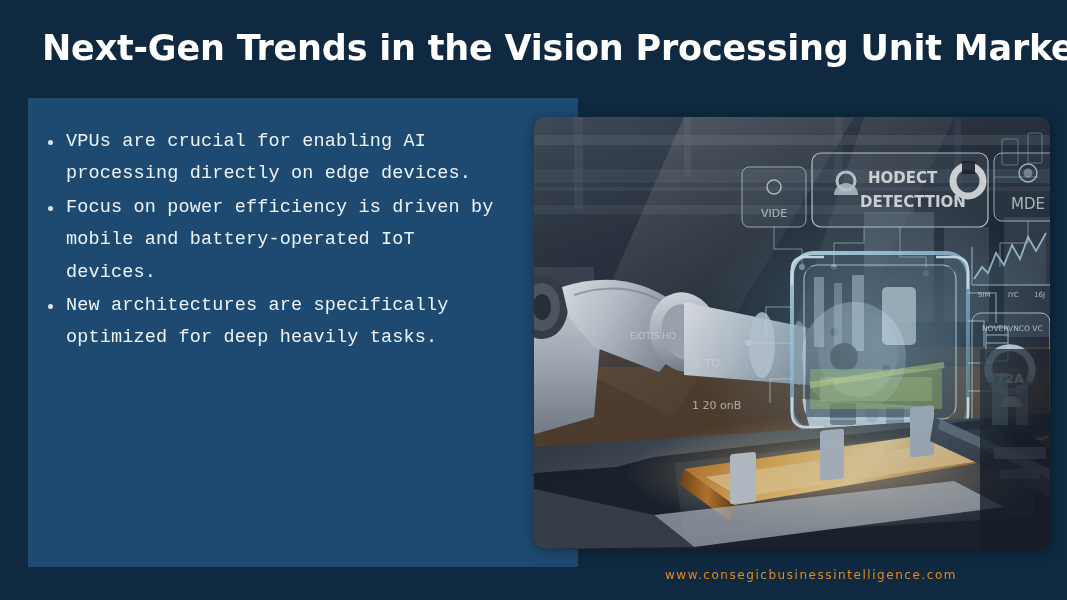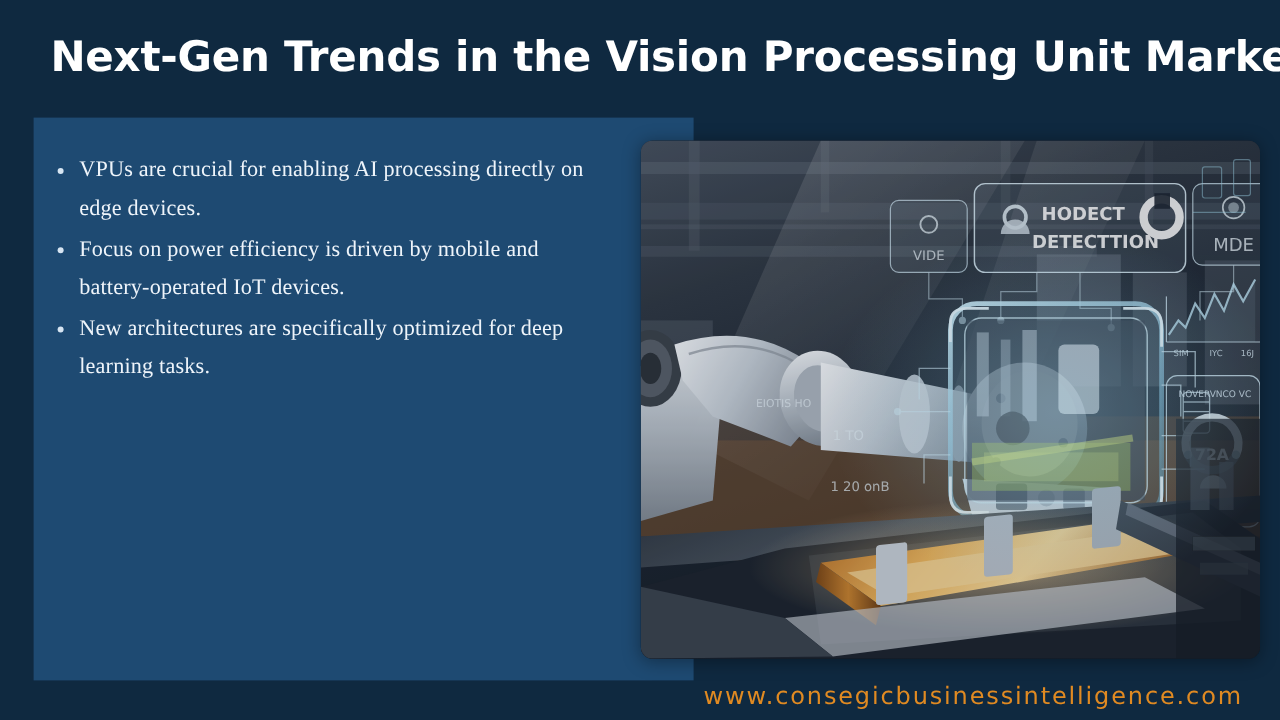--- a/index.html
+++ b/index.html
@@ -51,21 +51,21 @@
     width: 460px;
     margin: 0;
     padding: 0;
     list-style: none;
   }
   #bullet-list li {
     position: relative;
     padding-left: 22px;
     margin: 0 0 1px 0;
     color: #eef4fa;
-    font-family: Liberation Serif, serif;
+    font-family: Liberation Mono, monospace;
     font-size: 18.5px;
     font-weight: 400;
     line-height: 32.4px;
     letter-spacing: 0.15px;
   }
   #bullet-list li .dot {
     position: absolute;
     left: 4px;
     top: 14px;
     width: 5px;
@@ -90,21 +90,21 @@
 
   
   #footer-url {
     position: absolute;
     left: 566px;
     top: 568px;
     width: 490px;
     text-align: center;
     color: #e08a22;
     font-family: "DejaVu Sans", sans-serif;
-    font-size: 20px;
+    font-size: 12px;
     letter-spacing: 1.55px;
     white-space: nowrap;
   }
 </style>
 </head>
 <body>
 
 <div id="slide">
 
   <div id="title">Next-Gen Trends in the Vision Processing Unit Market</div>
@@ -115,21 +115,21 @@
     <li>
       <span class="dot"></span>
       <span>VPUs are crucial for enabling AI processing directly on edge devices.</span>
     </li>
     <li>
       <span class="dot"></span>
       <span>Focus on power efficiency is driven by mobile and battery-operated IoT devices.</span>
     </li>
     <li>
       <span class="dot"></span>
-      <span>New architectures are specifically optimized for deep learning tasks.</span>
+      <span>New architectures are specifically optimized for deep heavily tasks.</span>
     </li>
   </ul>
 
   <div id="photo">
     <svg viewBox="0 0 516 432" preserveAspectRatio="none">
       <defs>
         <linearGradient id="bgGrad" x1="0" y1="0" x2="0.4" y2="1">
           <stop offset="0%" stop-color="#46505e"></stop>
           <stop offset="28%" stop-color="#2e3742"></stop>
           <stop offset="60%" stop-color="#1e2733"></stop>

